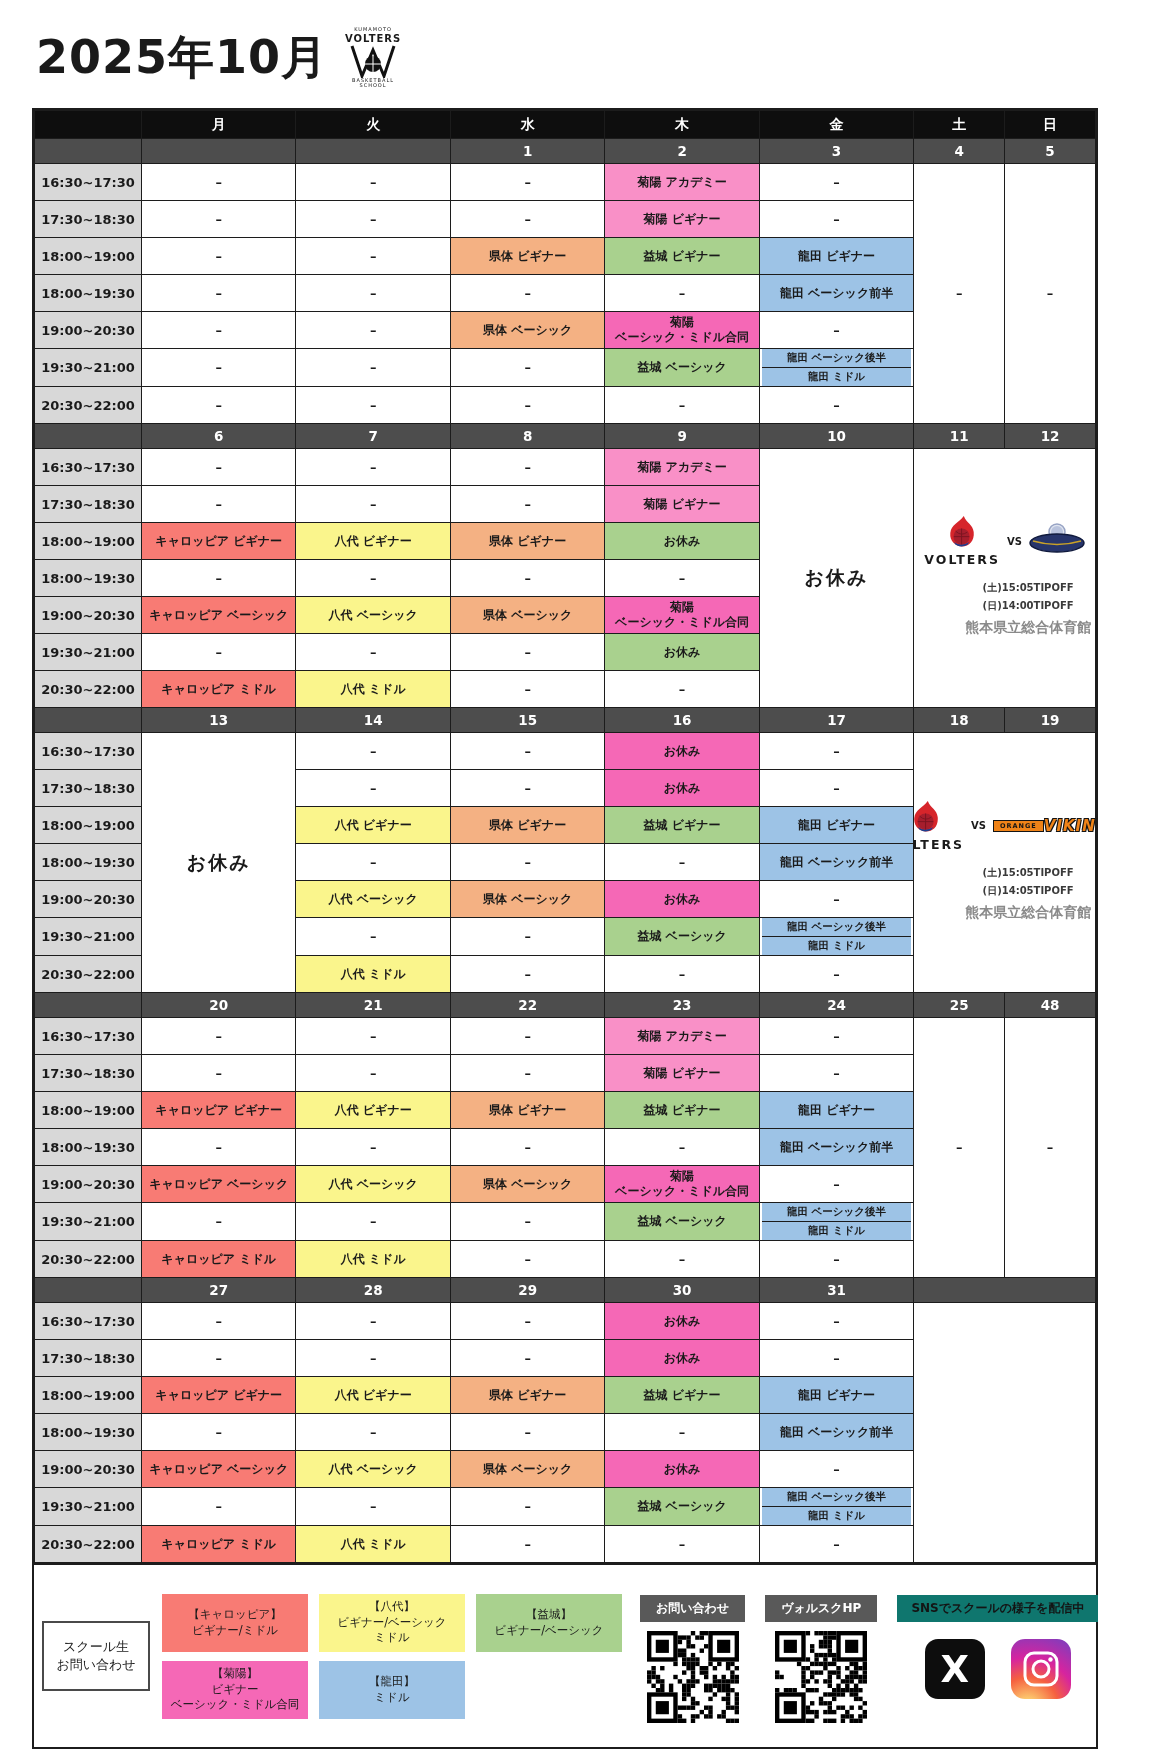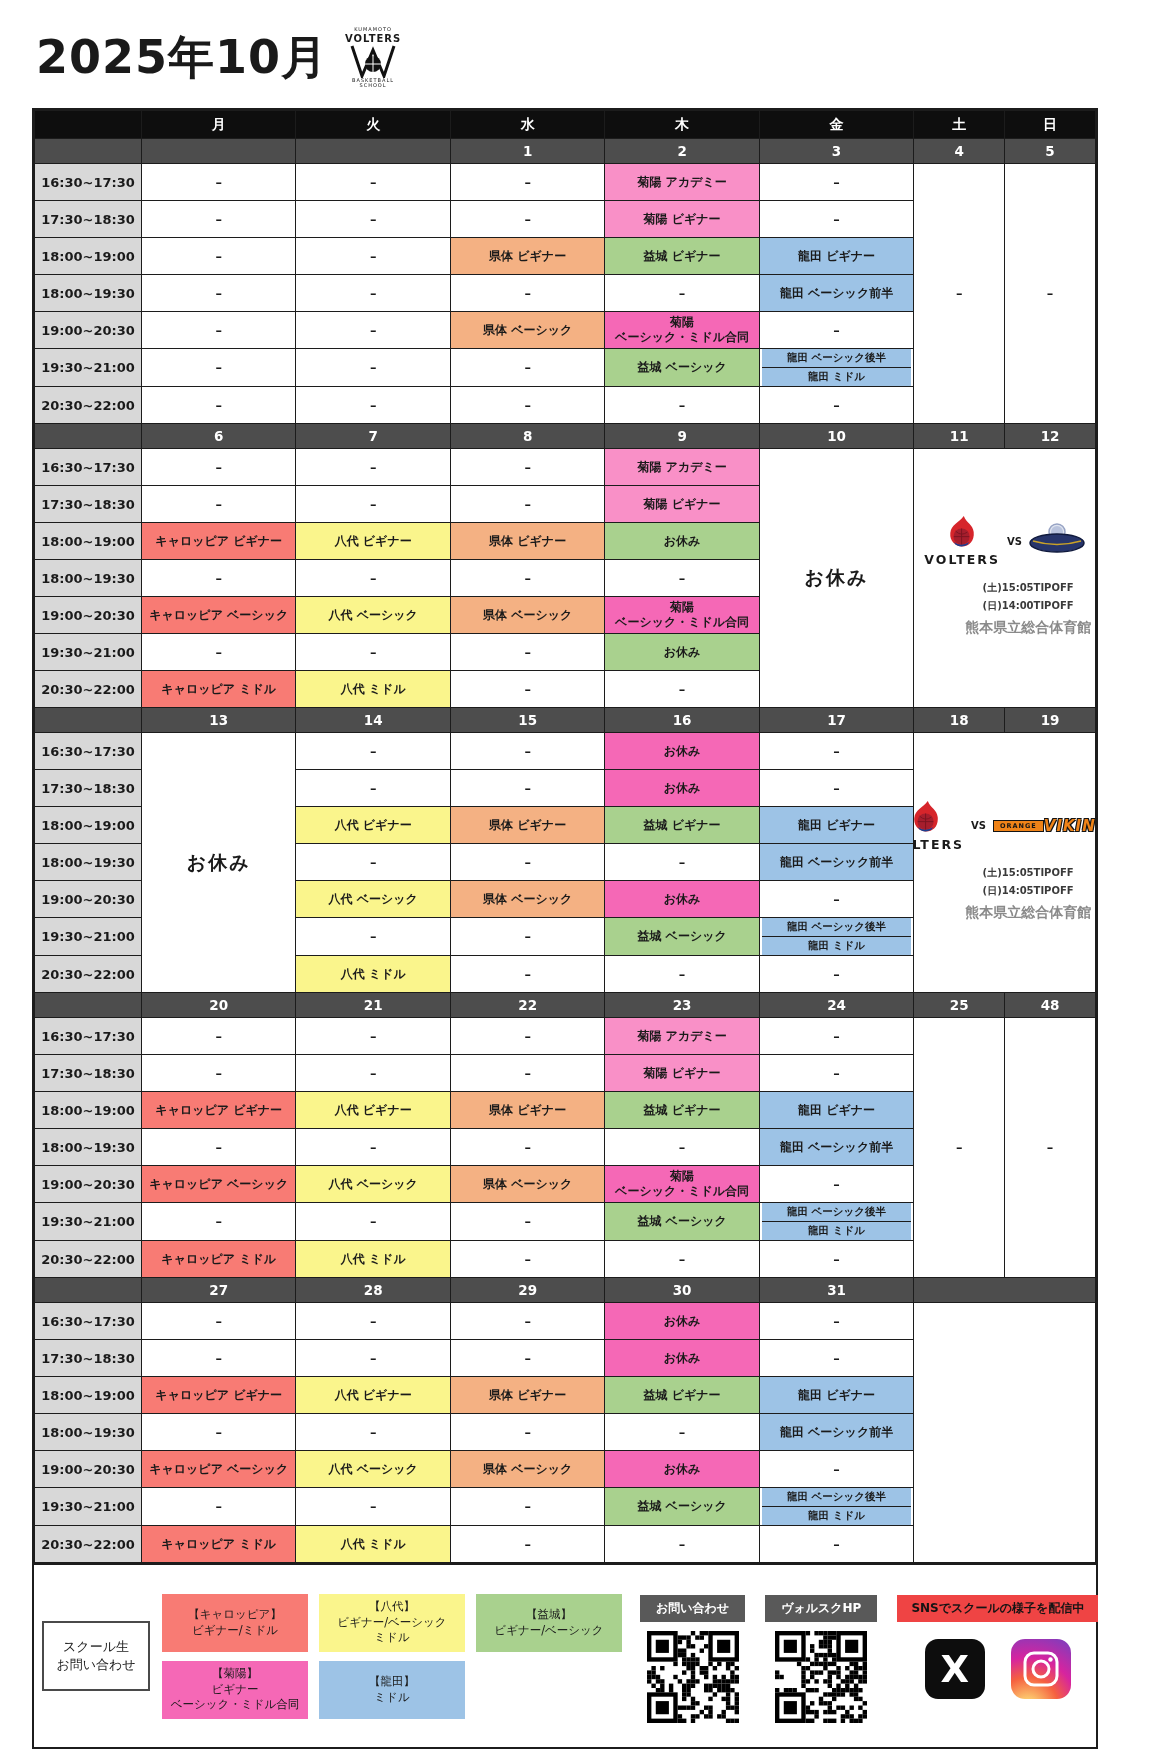--- a/index.html
+++ b/index.html
@@ -53,21 +53,21 @@
     padding:0 8px;gap:12px;background:#fff;}
   .recruit-box{border:2px solid #4a4a4a;width:104px;height:66px;display:flex;flex-direction:column;
     align-items:center;justify-content:center;font-size:13px;line-height:1.4;flex:none;}
   .legend{display:grid;grid-template-columns:repeat(3,146px);gap:9px 11px;flex:none;}
   .legend-item{min-height:52px;display:flex;flex-direction:column;align-items:center;
     justify-content:center;font-size:11.5px;line-height:1.35;padding:3px 2px;}
   .links{display:flex;align-items:flex-start;gap:20px;margin-left:6px;padding-top:6px;}
   .link-col{display:flex;flex-direction:column;align-items:center;gap:9px;}
   .link-label{background:#595959;color:#fff;font-size:12px;font-weight:bold;padding:5px 16px;
     white-space:nowrap;}
-  .sns-label{background:#ef4444;color:#141414;font-size:12px;font-weight:bold;padding:5px 14px;
+  .sns-label{background:#0f766e;color:#141414;font-size:12px;font-weight:bold;padding:5px 14px;
     white-space:nowrap;}
   .sns-icons{display:flex;gap:26px;align-items:center;margin-top:8px;}
   .x-icon{width:60px;height:60px;background:#0d0d0d;border-radius:13px;color:#fff;
     display:flex;align-items:center;justify-content:center;font-size:37px;font-weight:bold;}
   .ig-icon{width:60px;height:60px;border-radius:14px;display:flex;align-items:center;justify-content:center;
     background:radial-gradient(circle at 28% 115%,#fdd674 8%,#f56040 38%,#d6249f 62%,#8a3ab9 92%);}
 </style>
 </head>
 <body>
 <div class="page">

